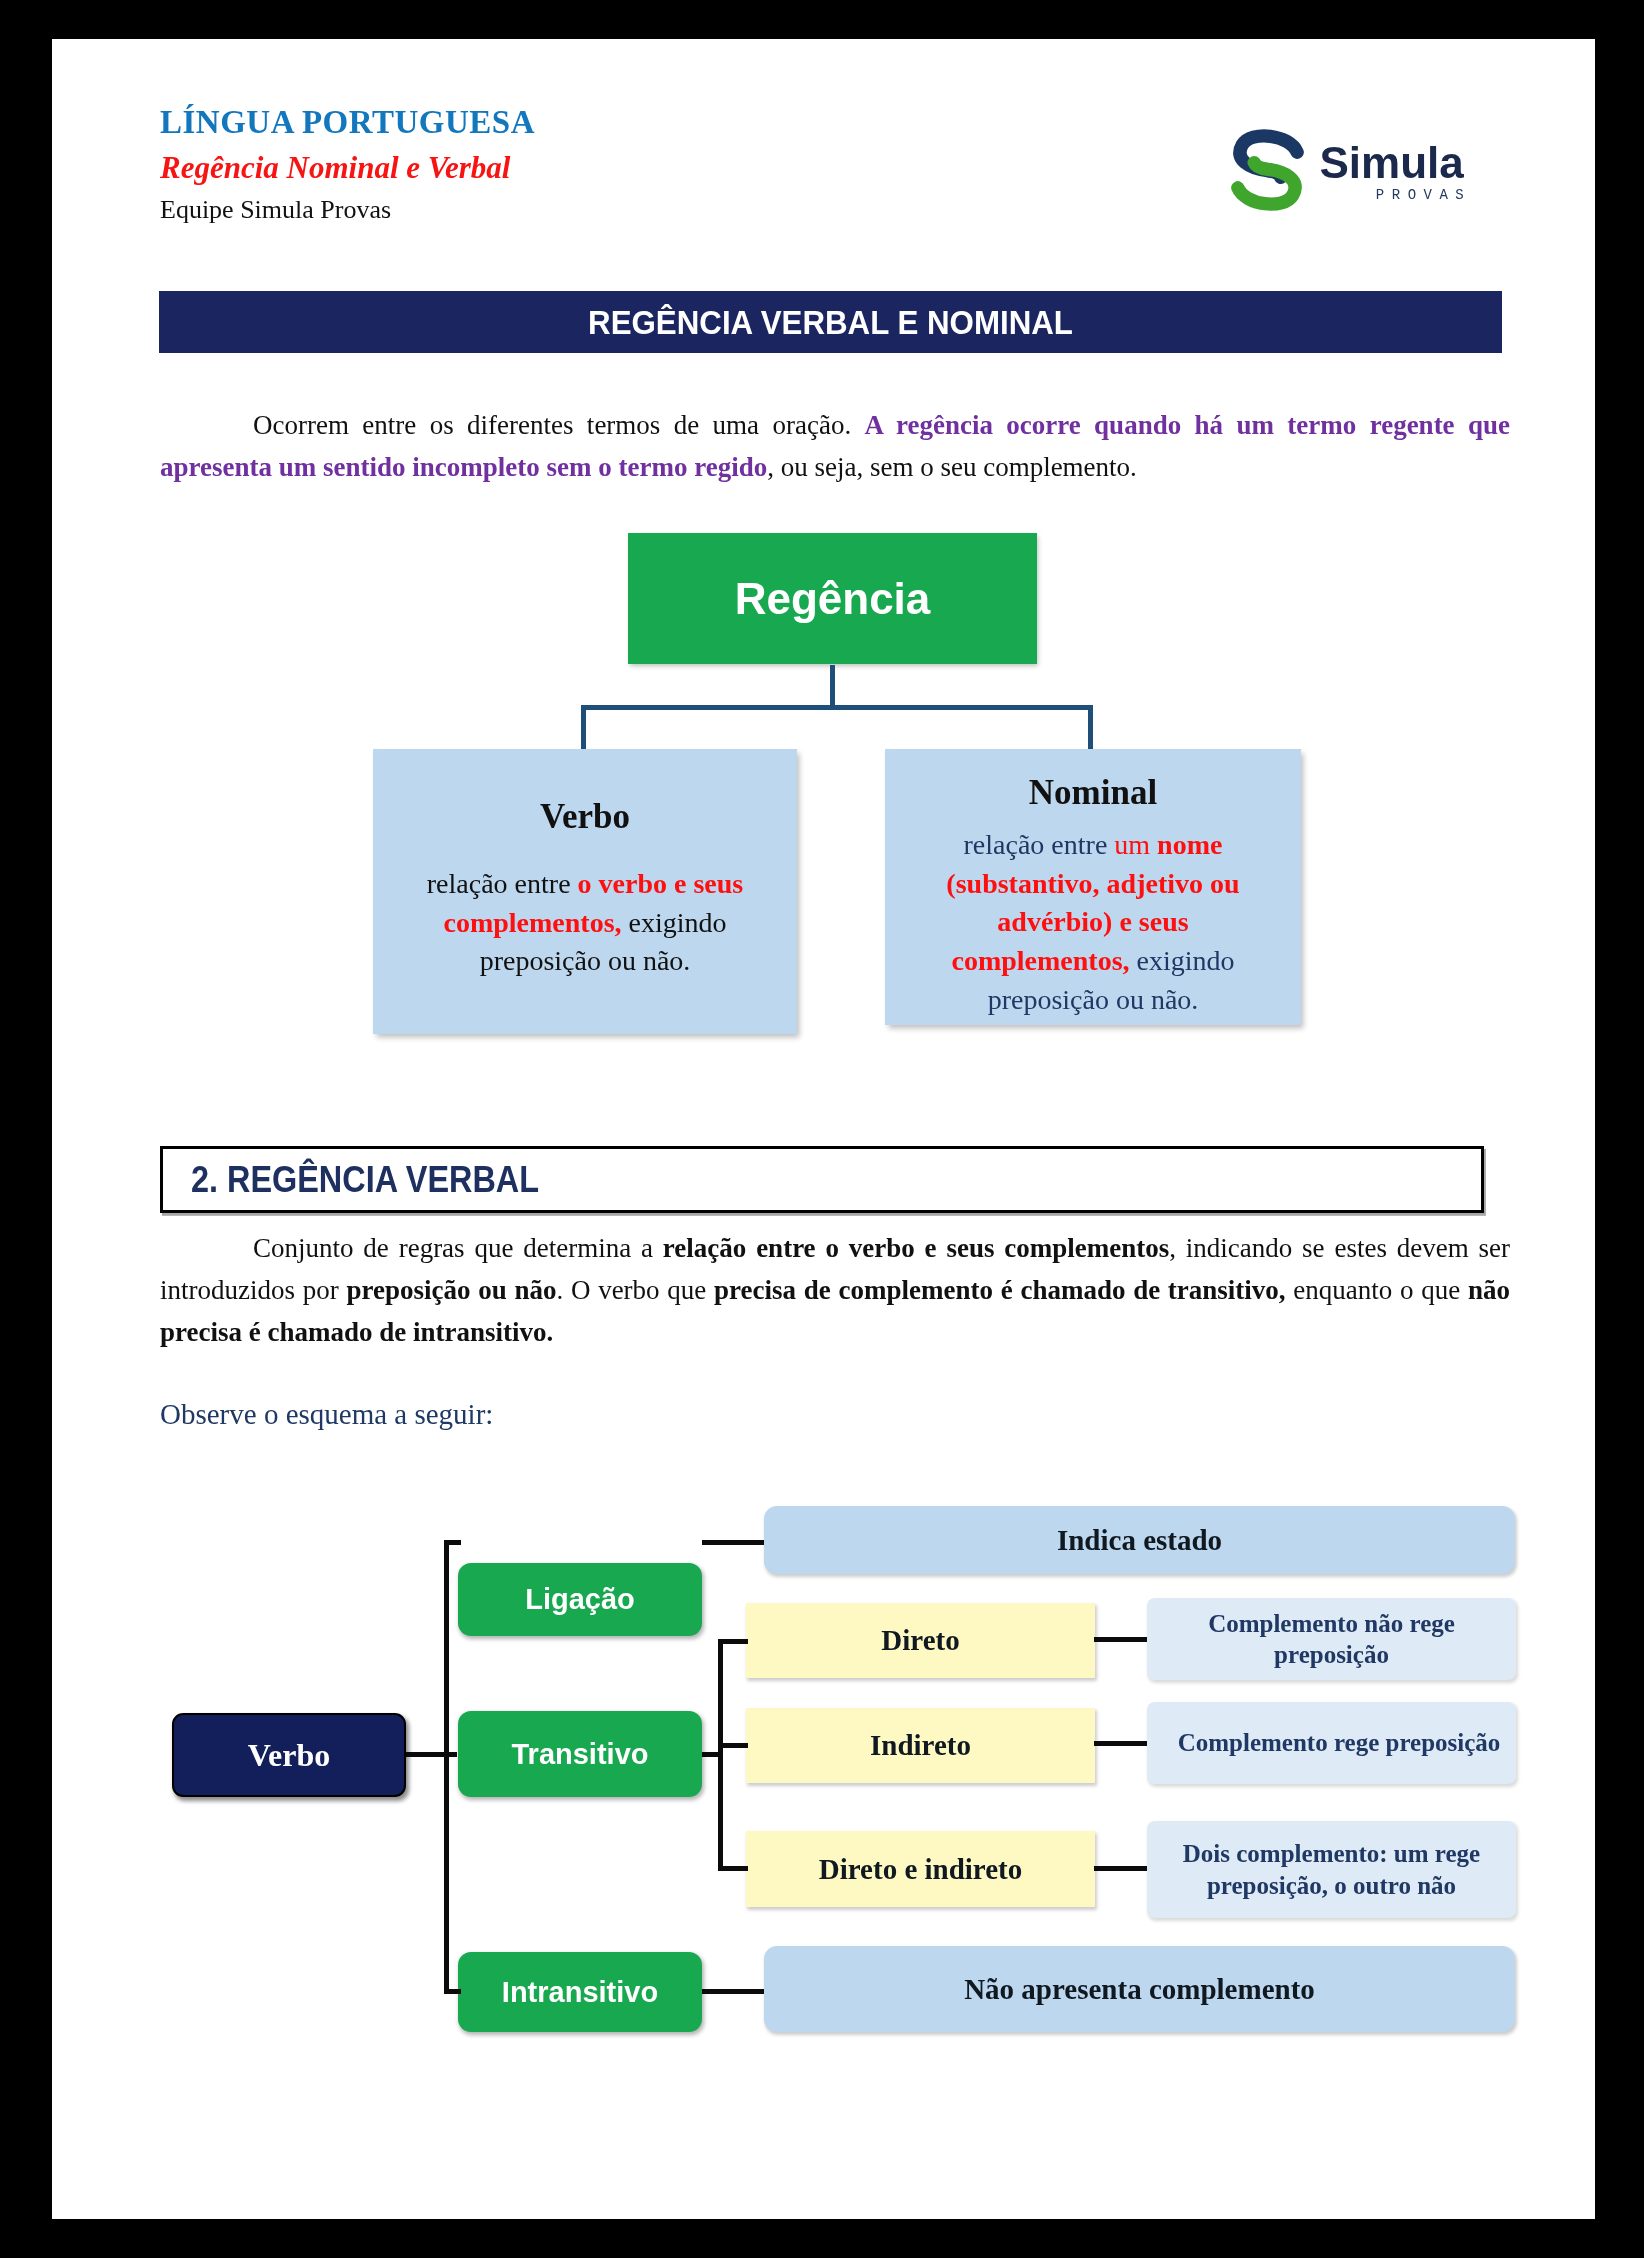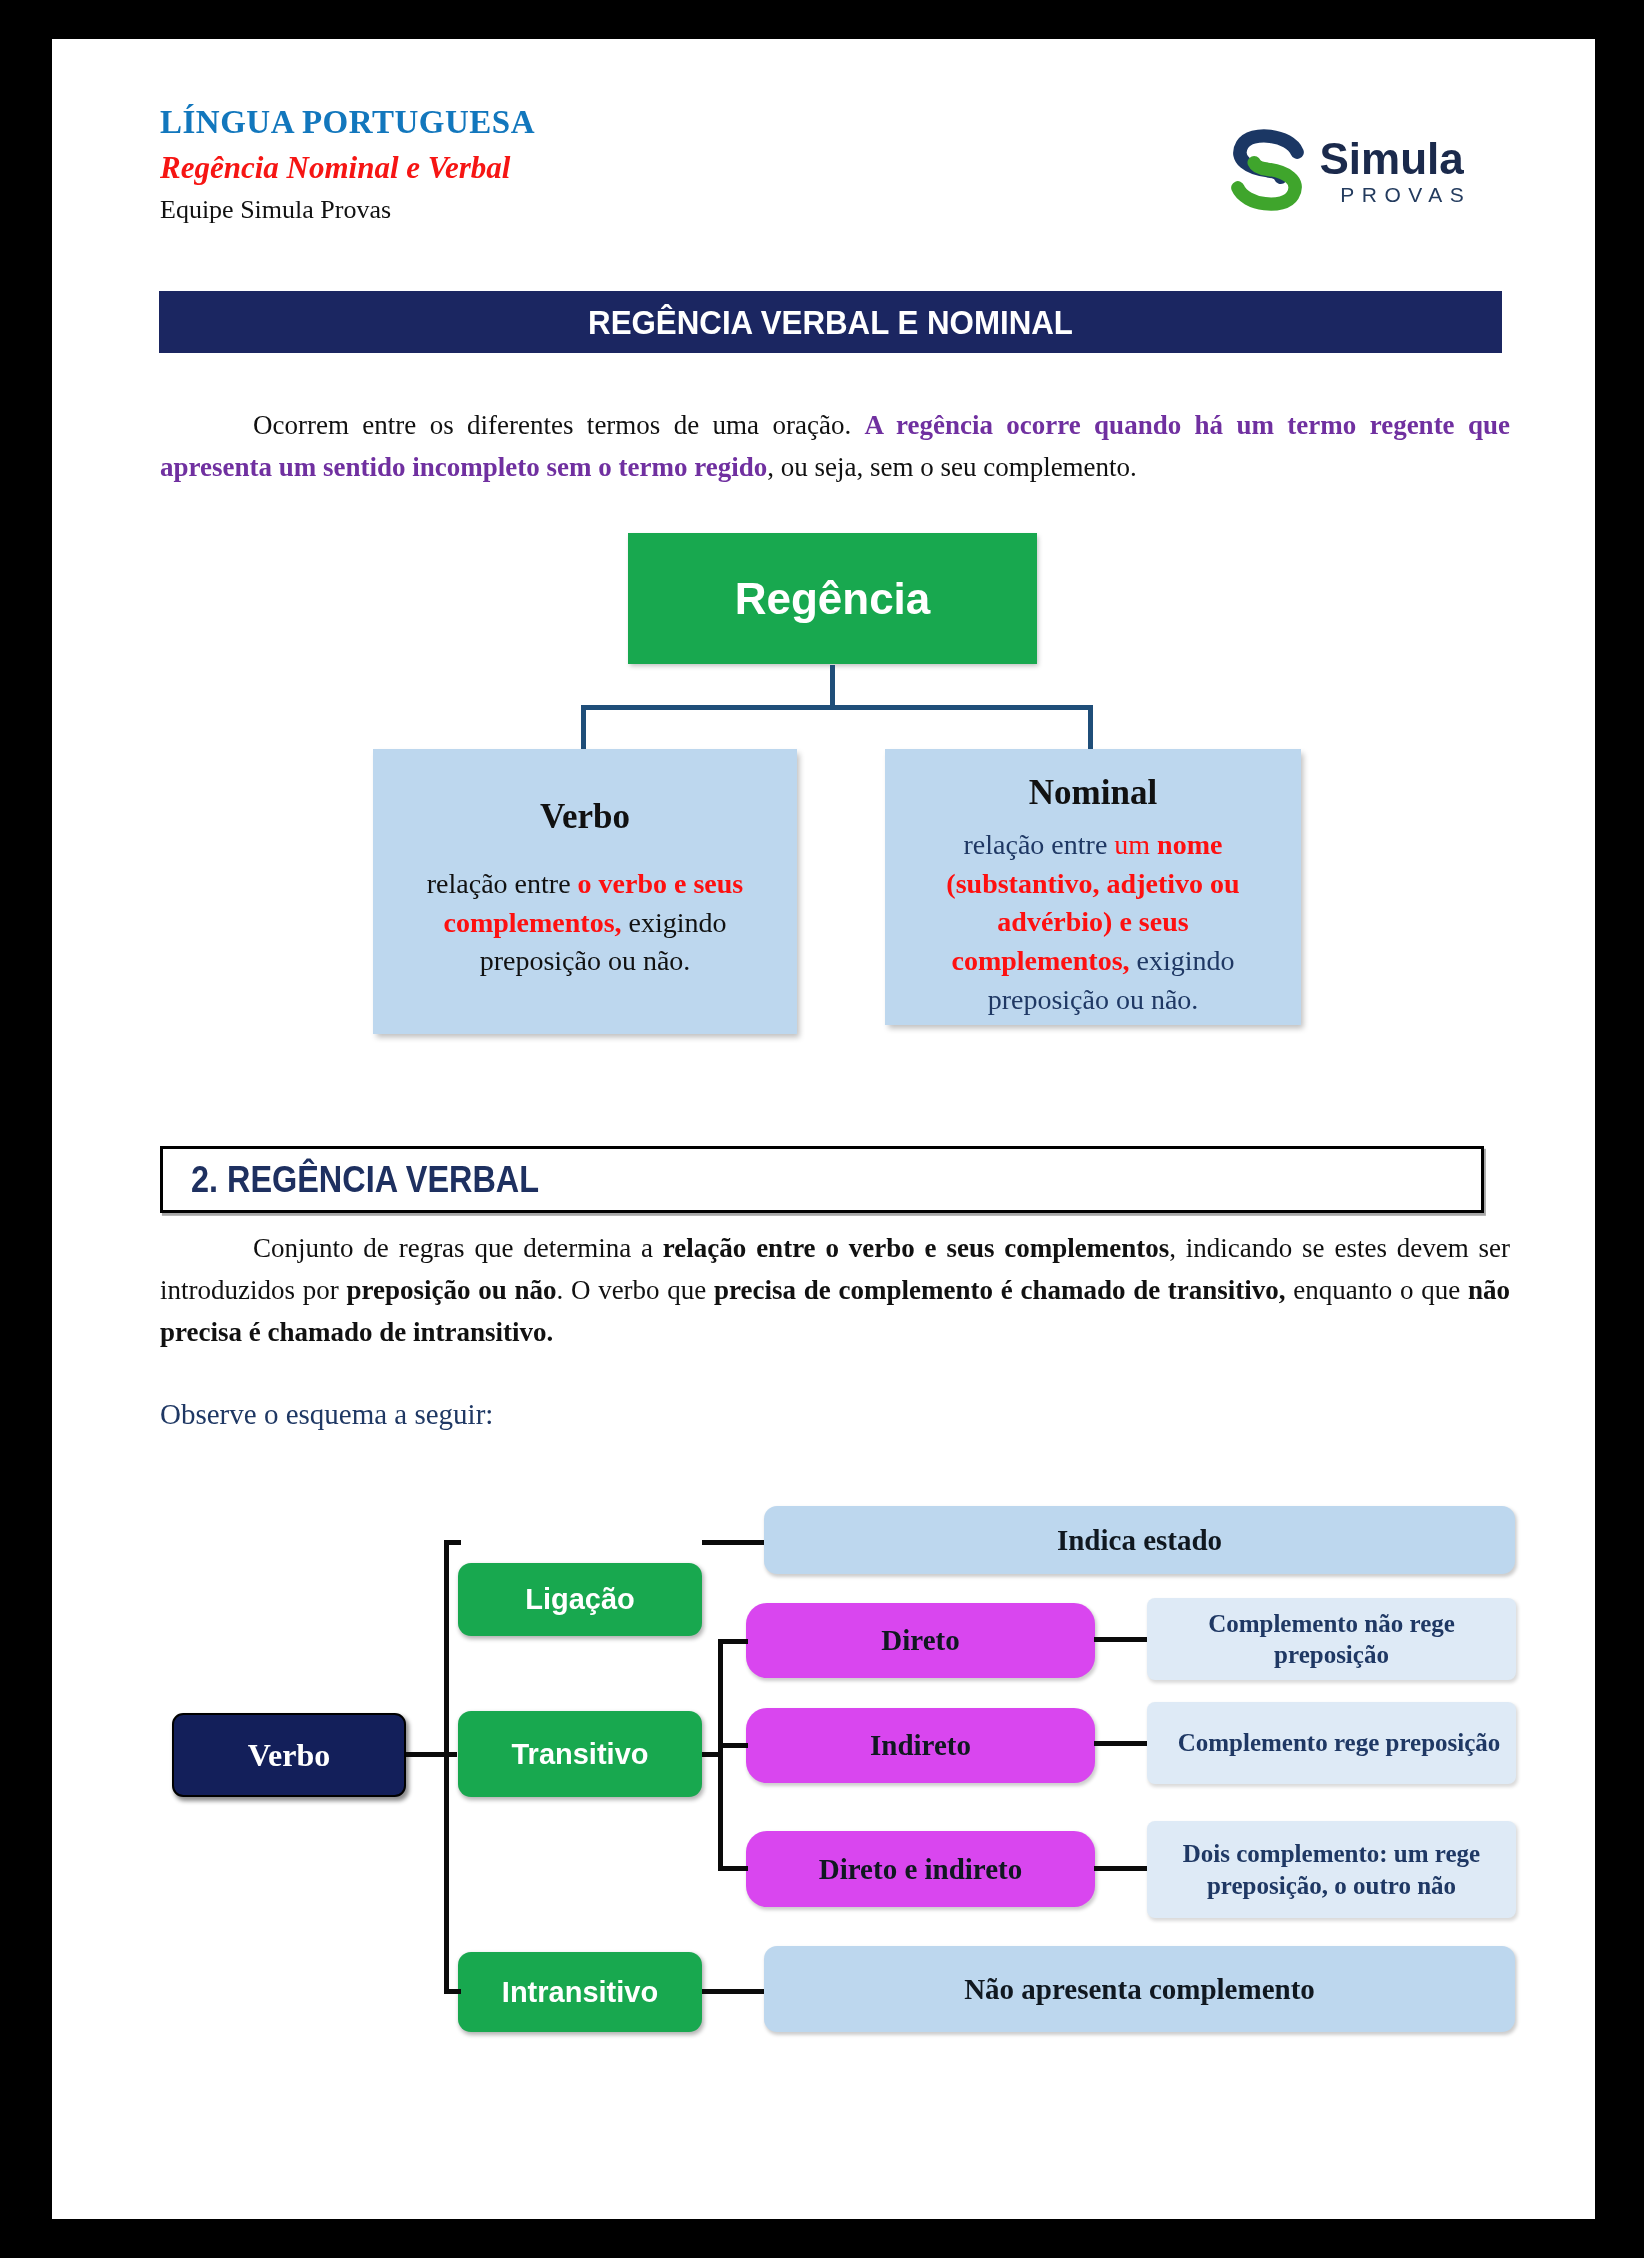--- a/index.html
+++ b/index.html
@@ -12,21 +12,21 @@
   .hdr-course { position:absolute; left:108px; top:65px; font-size:33px; font-weight:bold;
                 color:#1277BD; letter-spacing:0.5px; }
   .hdr-topic  { position:absolute; left:108px; top:111px; font-size:31px; font-weight:bold;
                 font-style:italic; color:#F61513; }
   .hdr-team   { position:absolute; left:108px; top:156px; font-size:26px; color:#111; }
 
   .logo { position:absolute; left:1171px; top:88px; display:flex; align-items:center; gap:7.5px; }
   .logo-text { display:flex; flex-direction:column; align-items:flex-end; }
   .logo-brand { font-family:"Liberation Sans","DejaVu Sans",sans-serif; font-weight:bold;
                 font-size:44px; color:#1B2A4C; line-height:1; }
-  .logo-sub   { font-family:Liberation Sans, sans-serif; font-size:21px;
+  .logo-sub   { font-family:Liberation Mono, monospace; font-size:14px;
                 color:#233B5E; letter-spacing:7.5px; margin-top:2.8px; margin-right:-7.5px; }
 
   
   .banner { position:absolute; left:107px; top:252px; width:1343px; height:62px;
             background:#1B2661; display:flex; align-items:center; justify-content:center; }
   .banner span { font-family:"Liberation Sans","DejaVu Sans",sans-serif; font-weight:bold;
                  font-size:34px; color:#fff; transform:scaleX(.92); white-space:nowrap; }
 
   
   .para { position:absolute; left:108px; width:1350px; font-size:27px; line-height:42px;
@@ -70,21 +70,21 @@
             text-align:center; }
   .fc-verbo { left:120px; top:1674px; width:234px; height:84px; background:#131F5A;
               border:2.8px solid #000; border-radius:11.2px; box-shadow:2.8px 3.7px 4.7px rgba(0,0,0,.45); }
   .fc-verbo span { font-size:32px; font-weight:bold; color:#fff; }
   .fc-green { background:#18A84F; border-radius:13px; box-shadow:1.9px 2.8px 4.7px rgba(0,0,0,.3); }
   .fc-green span { font-family:"Liberation Sans","DejaVu Sans",sans-serif; font-weight:bold;
                    font-size:29px; color:#fff; }
   .fc-ligacao      { left:406px; top:1524px; width:244px; height:73px; }
   .fc-transitivo   { left:406px; top:1672px; width:244px; height:86px; }
   .fc-intransitivo { left:406px; top:1913px; width:244px; height:80px; }
-  .fc-mid { background:#d946ef; border-radius:21px; box-shadow:1.9px 2.8px 3.7px rgba(0,0,0,.2); }
+  .fc-mid { background:#fef9c3; border-radius:1px; box-shadow:1.9px 2.8px 3.7px rgba(0,0,0,.2); }
   .fc-mid span { font-size:29px; font-weight:bold; color:#101820; }
   .fc-direto   { left:694px; top:1564px; width:349px; height:75px; }
   .fc-indireto { left:694px; top:1669px; width:349px; height:75px; }
   .fc-dirind   { left:694px; top:1792px; width:349px; height:76px; }
   .fc-bar { background:#BDD7EE; border-radius:13px; box-shadow:1.9px 2.8px 3.7px rgba(0,0,0,.2); }
   .fc-bar span { font-size:29px; font-weight:bold; color:#101820; }
   .fc-bar-top    { left:712px; top:1467px; width:751px; height:68px; }
   .fc-bar-bottom { left:712px; top:1907px; width:751px; height:86px; }
   .fc-desc { background:#DEEAF6; border-radius:8px; padding:0 13px;
              box-shadow:1.9px 2.8px 3.7px rgba(0,0,0,.15); }

